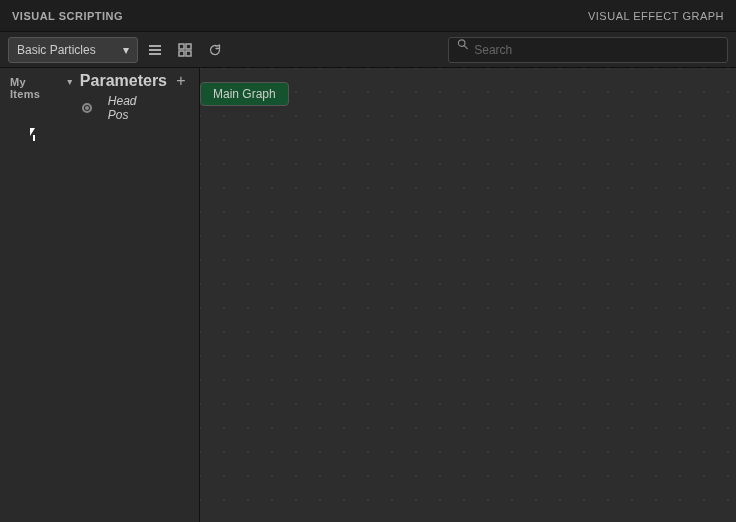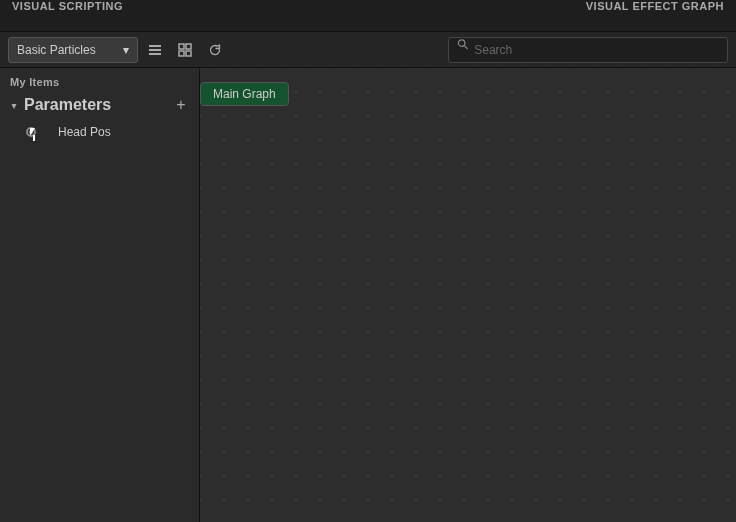--- a/index.html
+++ b/index.html
@@ -15,40 +15,40 @@
       font-family: -apple-system, BlinkMacSystemFont, 'Segoe UI', sans-serif;
       color: #ccc;
       overflow: hidden;
       display: flex;
       flex-direction: column;
     }
 
     
     .header-bar {
       display: flex;
-      align-items: flex-start;
+      align-items: center;
       justify-content: space-between;
       background: #1e1e1e;
       border-bottom: 1px solid #111;
       height: 32px;
       padding: 0 12px;
       flex-shrink: 0;
     }
 
     .header-left-title {
       font-size: 11px;
       font-weight: 600;
       color: #aaa;
       letter-spacing: 0.5px;
       text-transform: uppercase;
     }
 
     .header-right-title {
       font-size: 11px;
-      font-weight: 700;
+      font-weight: 400;
       color: #aaa;
       letter-spacing: 0.5px;
       text-transform: uppercase;
       margin-left: 22px;
     }
 
     
     .toolbar {
       display: flex;
       align-items: center;
@@ -136,21 +136,21 @@
       overflow: hidden;
     }
 
     
     .sidebar {
       width: 200px;
       background: #2a2a2a;
       border-right: 1px solid #111;
       flex-shrink: 0;
       display: flex;
-      flex-direction: column;
+      flex-direction: row;
     }
 
     .sidebar-section-header {
       font-size: 11px;
       font-weight: 600;
       color: #aaa;
       padding: 8px 10px 4px 10px;
       letter-spacing: 0.3px;
     }
 
@@ -195,22 +195,23 @@
       justify-content: center;
       border-radius: 2px;
       line-height: 1;
     }
 
     .sidebar-item {
       display: flex;
       align-items: center;
       padding: 4px 8px 4px 24px;
       cursor: pointer;
-      gap: 20px;
+      gap: 14px;
       height: 28px;
+      font-style: italic;
     }
 
     .item-icon {
       width: 14px;
       height: 14px;
       display: flex;
       align-items: center;
       justify-content: center;
     }
 

